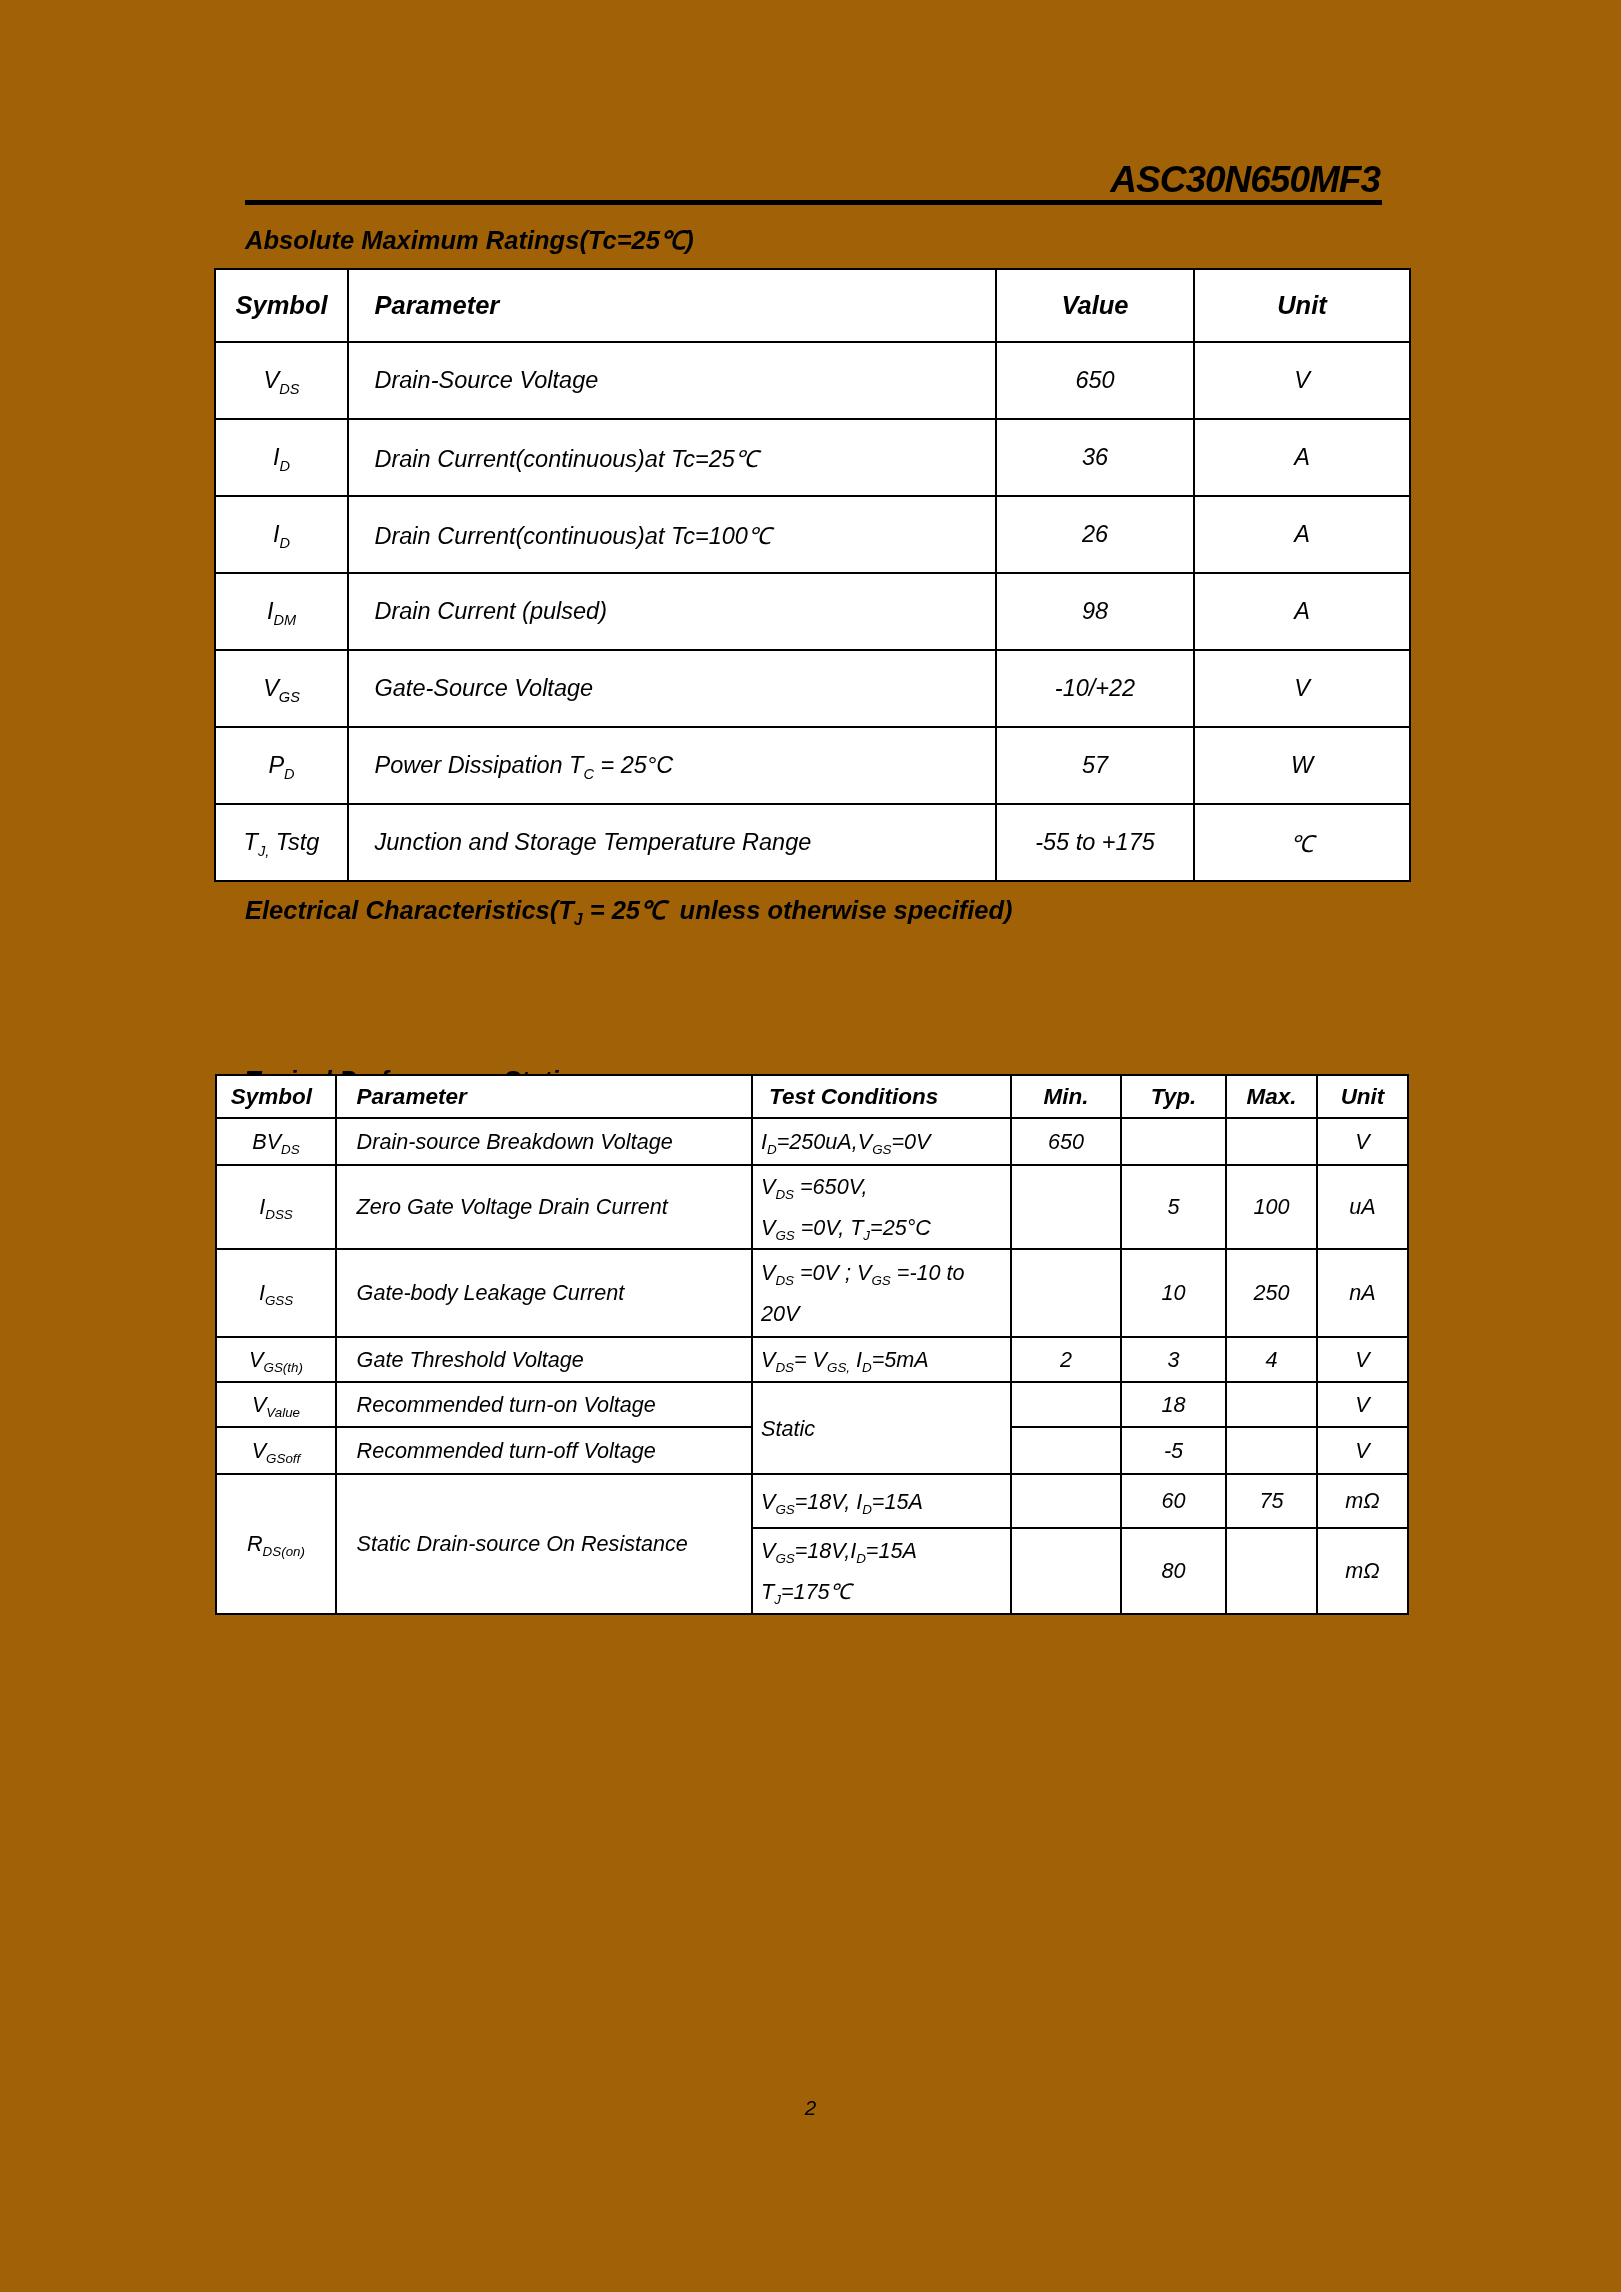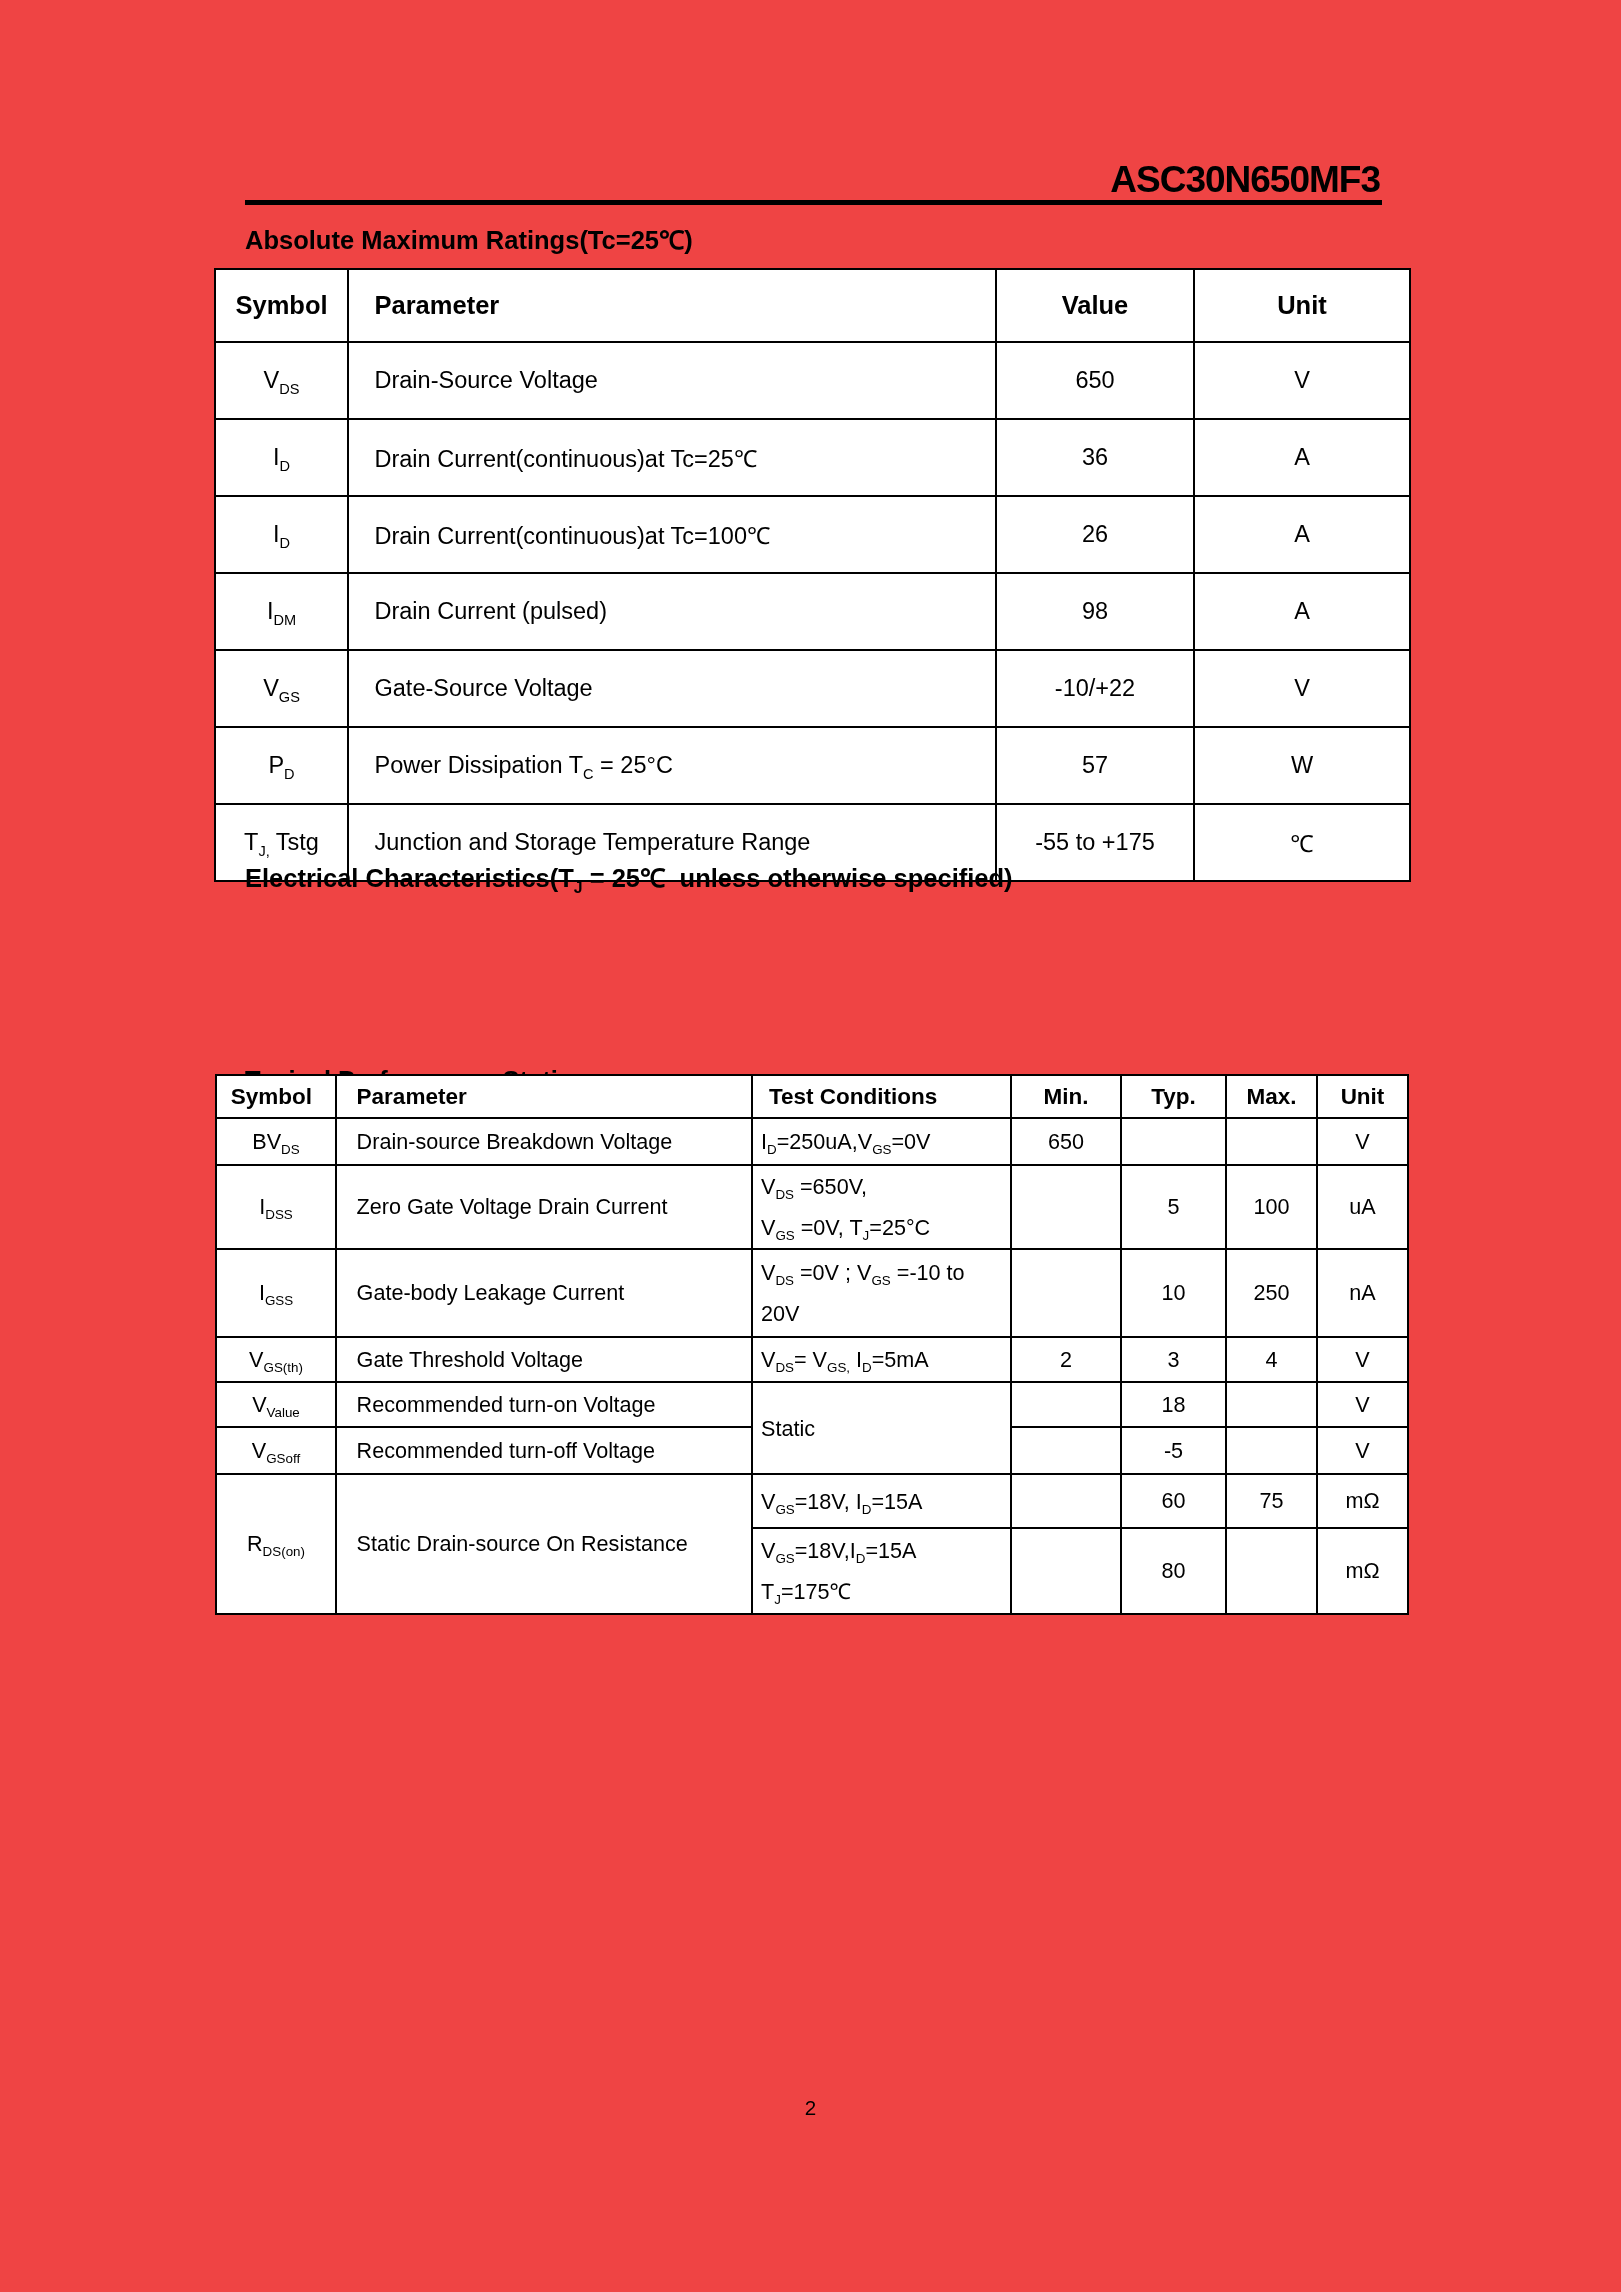--- a/index.html
+++ b/index.html
@@ -1,23 +1,23 @@
 <!DOCTYPE html>
 <html><head>
 <meta charset="utf-8">
 <style>
   html,body{margin:0;padding:0;background:#fff;}
-  .page{position:relative;width:1621px;height:2293px;background:#ef4444;
-        font-family:"Liberation Sans",sans-serif;color:#000;overflow:hidden;}
+  .page{position:relative;width:1621px;height:2293px;background:#a16207;
+        font-family:"Liberation Sans",sans-serif;color:#000;overflow:hidden;font-style:italic;}
   .doc-title{position:absolute;top:159px;left:245px;width:1135px;text-align:right;
              font-size:37px;font-weight:bold;letter-spacing:-1px;}
   .title-rule{position:absolute;top:200px;left:245px;width:1137px;height:4.9px;background:#000;}
   .sec-heading{position:absolute;left:245px;font-size:25.5px;font-weight:bold;}
   .h-amr{top:222px;}
-  .h-ec{top:860px;}
+  .h-ec{top:892px;}
   .h-tps{top:1022px;margin-top:44px;}
   table{border-collapse:collapse;table-layout:fixed;position:absolute;background:#fff;}
   td,th{border:2px solid #000;vertical-align:middle;padding:0;color:#000;}
   sub{font-size:62%;line-height:0;}
   .c{text-align:center;}
   .l{text-align:left;}
   .t1{left:214px;top:268px;width:1195px;}
   .t1 th{font-size:25.5px;height:71px;}
   .t1 td{font-size:23.5px;height:75px;}
   .t1 .l{padding-left:25.5px;}

